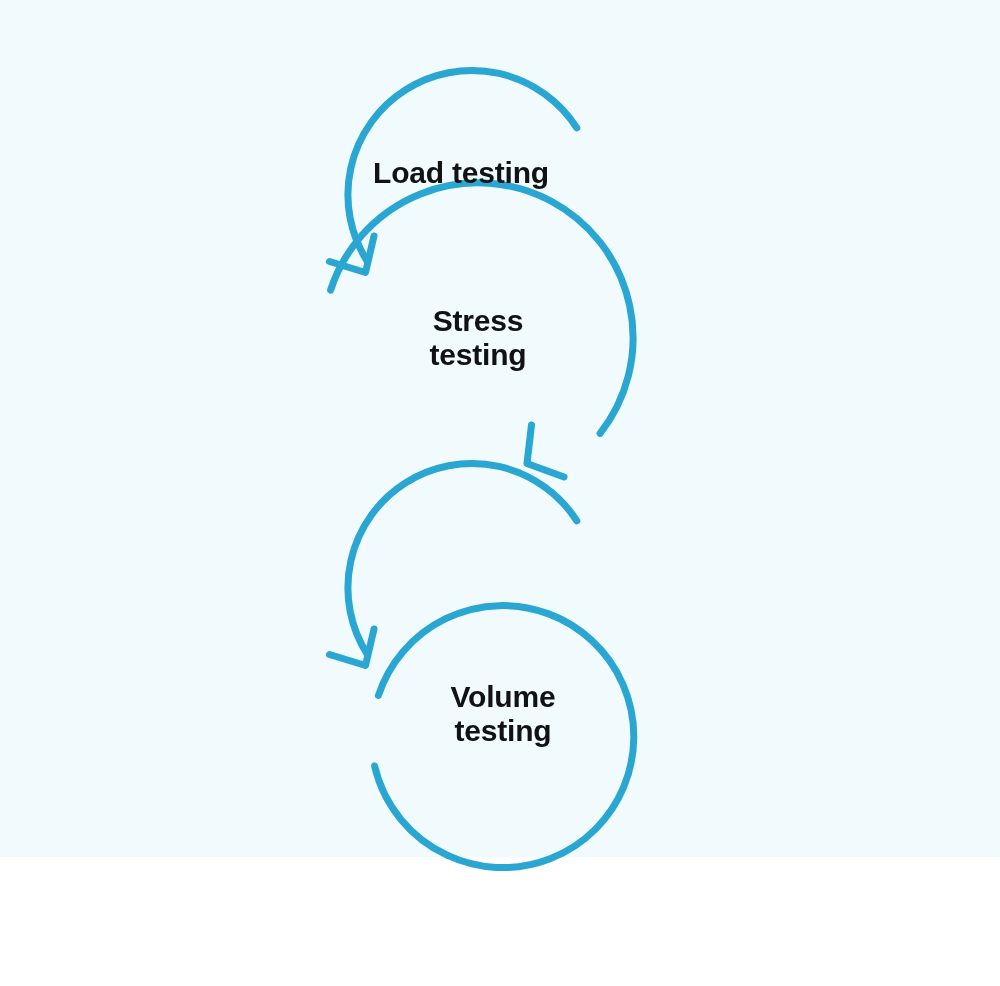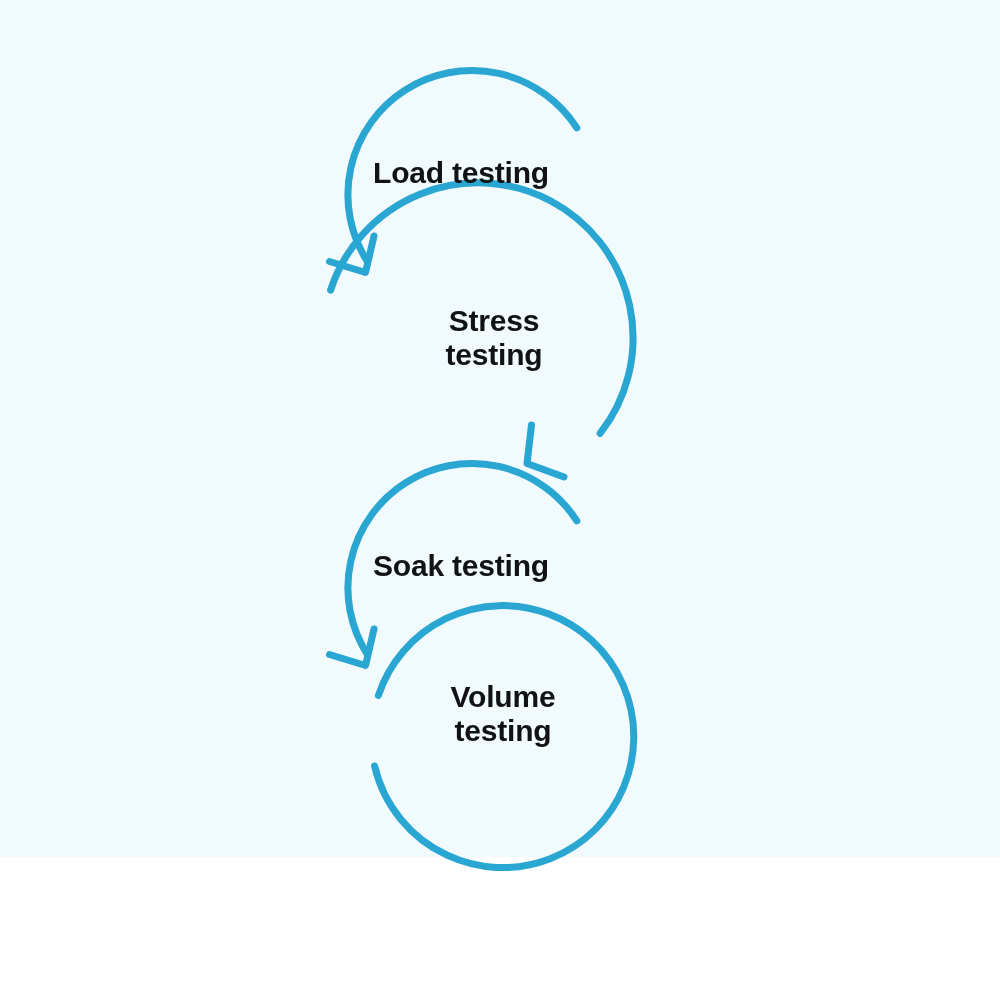--- a/index.html
+++ b/index.html
@@ -70,21 +70,20 @@
       <path d="M 378.4 695.5
                A 131 131 0 1 1 447.6 855.4" fill="none" stroke="#29a6d2" stroke-width="7" stroke-linecap="round"></path>
       <path d="M 447.6 855.4
                A 131 131 0 0 1 374.6 766.0" fill="none" stroke="#29a6d2" stroke-width="7" stroke-linecap="round"></path>
     </g>
 
   </svg>
 
   <div class="step-label" style="left: 461px; top: 173px; color: rgb(16, 18, 20);">Load testing</div>
 
-  <div class="step-label" style="left: 478px; top: 338px; color: rgb(16, 18, 20); margin-left: 16px;">Stress
+  <div class="step-label" style="left: 478px; top: 338px; color: rgb(16, 18, 20);">Stress
 testing</div>
 
-  <div class="step-label" style="left: 461px; top: 566px; color: rgb(16, 18, 20);">Soak testing</div>
 
   <div class="step-label" style="left: 503px; top: 714px; color: rgb(16, 18, 20);">Volume
 testing</div>
 
 </div>
 
 </body></html>

